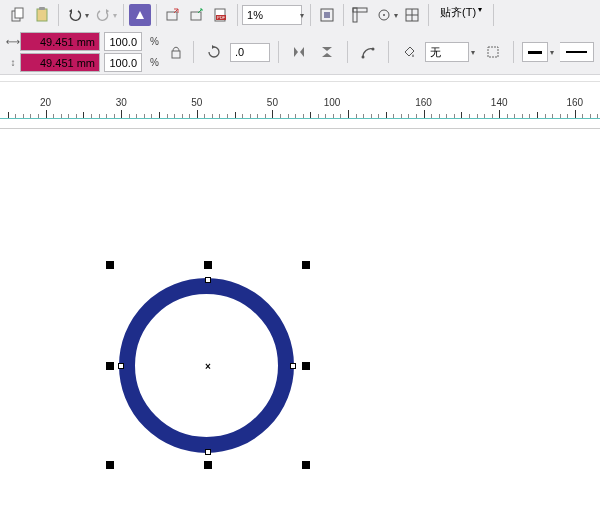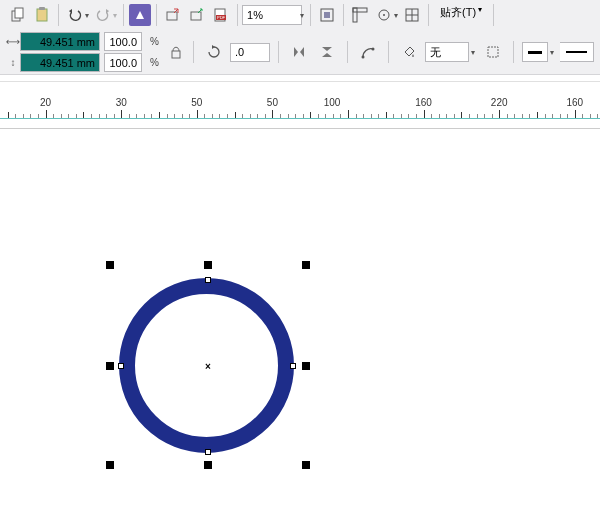--- a/index.html
+++ b/index.html
@@ -8,21 +8,21 @@
   .row { display: flex; align-items: center; height: 30px; }
   .sep { width: 1px; height: 22px; background: #c8c8cb; margin: 0 4px; }
   .btn { width: 22px; height: 22px; display: inline-flex; align-items: center; justify-content: center; border-radius: 2px; margin: 0 1px; cursor: pointer; }
   .caret { font-size: 8px; color: #555; margin-left: -2px; padding-right:2px; cursor: pointer; }
   .input { height: 20px; border: 1px solid #b8b8bc; background: #fff; font-size: 11px; padding: 0 4px; display: inline-flex; align-items: center; justify-content: flex-end; }
   .zoom-box { width: 60px; text-align: left; justify-content: flex-start; }
   .bar2 { padding: 2px 6px; display: flex; align-items: center; gap: 4px; }
   .dim-col { display: flex; flex-direction: column; gap: 2px; }
   .dim-row { display: flex; align-items: center; height: 19px; }
   .dim-icon { width: 14px; display: inline-flex; align-items: center; justify-content: center; font-size: 10px; color: #555; }
-  .dim-input { width: 80px; height: 19px; border: 1px solid #b8b8bc; background: #0f766e; font-size: 11px; text-align: right; padding-right: 4px; display:flex; align-items:center; justify-content:flex-end;}
+  .dim-input { width: 80px; height: 19px; border: 1px solid #b8b8bc; background: #be185d; font-size: 11px; text-align: right; padding-right: 4px; display:flex; align-items:center; justify-content:flex-end;}
   .scale-input { width: 38px; height: 19px; border: 1px solid #b8b8bc; background: #fff; font-size: 11px; text-align: right; padding-right:4px; display:flex; align-items:center; justify-content:flex-end;}
   .unit { font-size: 10px; color: #444; margin: 0 4px; }
   .lockbtn { width:18px; height:40px; display:flex; align-items:center; justify-content:center; }
   .rot-input { width: 40px; height: 19px; border: 1px solid #b8b8bc; background:#fff; font-size: 11px; padding-left:4px; display:flex; align-items:center;}
   .fill-box { width: 44px; height: 20px; border: 1px solid #b8b8bc; background:#fff; font-size:11px; display:flex; align-items:center; padding-left:4px;}
   .line-swatch { width: 26px; height: 20px; border:1px solid #b8b8bc; background:#fff; display:flex; align-items:center; justify-content:center;}
   .line-preview { flex:1; height:20px; border:1px solid #b8b8bc; border-left:none; background:#fff; display:flex; align-items:center; padding:0 6px;}
   .snap-btn { height:22px; padding:0 6px; font-size:11px; display:flex; border:1px solid transparent; cursor:pointer; border-radius:2px;}
   .ruler-area { position: relative; height: 38px; border-top:1px solid #e0e0e0; border-bottom:1px solid #5cc0bc; margin-top:6px; background:#fff;}
   .ruler { position:absolute; bottom:0; left:0; right:0; height:22px;margin-top:30px; }
@@ -303,21 +303,21 @@
       <div class="tick-minor" style="left: 431.16px;"></div>
       <div class="tick-minor" style="left: 438.72px;"></div>
       <div class="tick-minor" style="left: 446.28px;"></div>
       <div class="tick-minor" style="left: 453.84px;"></div>
       <div class="tick-major" style="height: 6px; left: 461.4px;"></div>
       <div class="tick-minor" style="left: 468.96px;"></div>
       <div class="tick-minor" style="left: 476.52px;"></div>
       <div class="tick-minor" style="left: 484.08px;"></div>
       <div class="tick-minor" style="left: 491.64px;"></div>
       <div class="tick-major" style="left: 499.2px;"></div>
-      <div class="tick-label" style="left: 499.2px;">220</div>
+      <div class="tick-label" style="left: 499.2px;">140</div>
       <div class="tick-minor" style="left: 506.76px;"></div>
       <div class="tick-minor" style="left: 514.32px;"></div>
       <div class="tick-minor" style="left: 521.88px;"></div>
       <div class="tick-minor" style="left: 529.44px;"></div>
       <div class="tick-major" style="height: 6px; left: 537px;"></div>
       <div class="tick-minor" style="left: 544.56px;"></div>
       <div class="tick-minor" style="left: 552.12px;"></div>
       <div class="tick-minor" style="left: 559.68px;"></div>
       <div class="tick-minor" style="left: 567.24px;"></div>
       <div class="tick-major" style="left: 574.8px;"></div>

